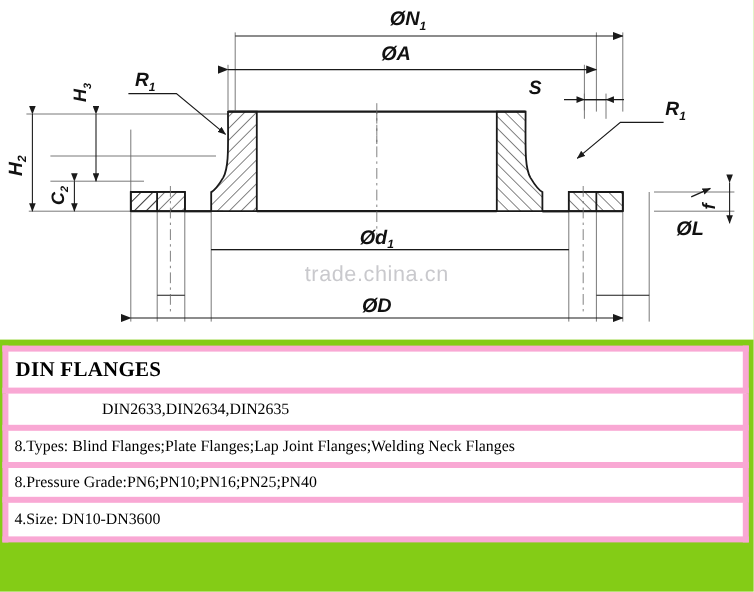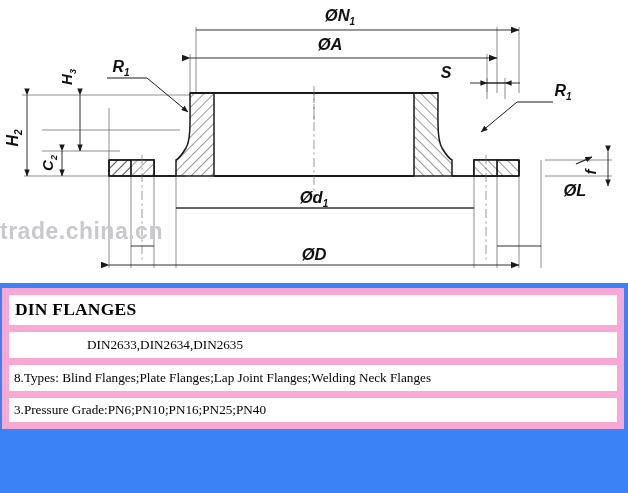--- a/index.html
+++ b/index.html
@@ -11,61 +11,60 @@
     width: 628px;
     height: 493px;
     font-family: "Liberation Serif", serif;
     overflow: hidden;
     position: relative;
   }
   #root {
     position: relative;
     width: 628px;
     height: 493px;
-    background: #3b82f6;
+    background: #84cc16;
   }
 
   
   #drawing {
     position: absolute;
     left: 0; top: 0;
     width: 628px;
     height: 283px;
     background: #ffffff;
   }
   #drawing svg {
     display: block;
   }
 
   .wm {
     position: absolute;
     left: 0;
     top: 218px;
     width: 628px;
-    text-align: left;
+    text-align: center;
     font-family: "Liberation Sans", sans-serif;
-    font-size: 23px;
+    font-size: 18px;
     letter-spacing: 0.5px;
     color: #c9c9cd;
     user-select: none;
     pointer-events: none;
-    font-weight: bold;
   }
 
   
   #spec {
     position: absolute;
     left: 2px;
     top: 288px;
     width: 622px;
     border-collapse: collapse;
     table-layout: fixed;
   }
   #spec td {
-    border: 7px solid #f9a8d4;
+    border: 5px solid #f9a8d4;
     padding: 2px 4px 3px 5px;
     font-family: "Liberation Serif", serif;
     font-size: 13.2px;
     line-height: 1.18;
     color: #000000;
     vertical-align: middle;
     white-space: nowrap;
     background: #ffffff;
   }
   #spec td.title {
@@ -259,18 +258,21 @@
       <tr>
         <td class="title">DIN FLANGES</td>
       </tr>
       <tr>
         <td class="r-cont">DIN2633,DIN2634,DIN2635</td>
       </tr>
       <tr>
         <td class="r-types">8.Types:  Blind Flanges;Plate Flanges;Lap Joint Flanges;Welding Neck Flanges</td>
       </tr>
       <tr>
-        <td class="r-press">3.Pressure Grade:PN6;PN10;PN16;PN25;PN40</td>
+        <td class="r-press">8.Pressure Grade:PN6;PN10;PN16;PN25;PN40</td>
+      </tr>
+      <tr>
+        <td class="r-size">4.Size: DN10-DN3600</td>
       </tr>
     </tbody>
   </table>
 
 </div>
 
 </body></html>

